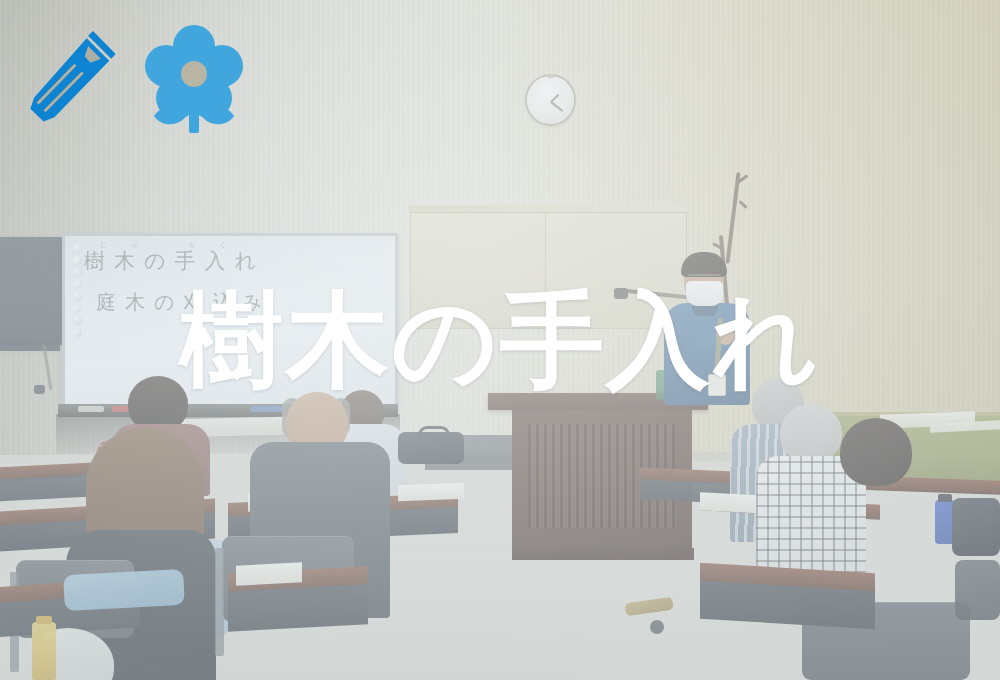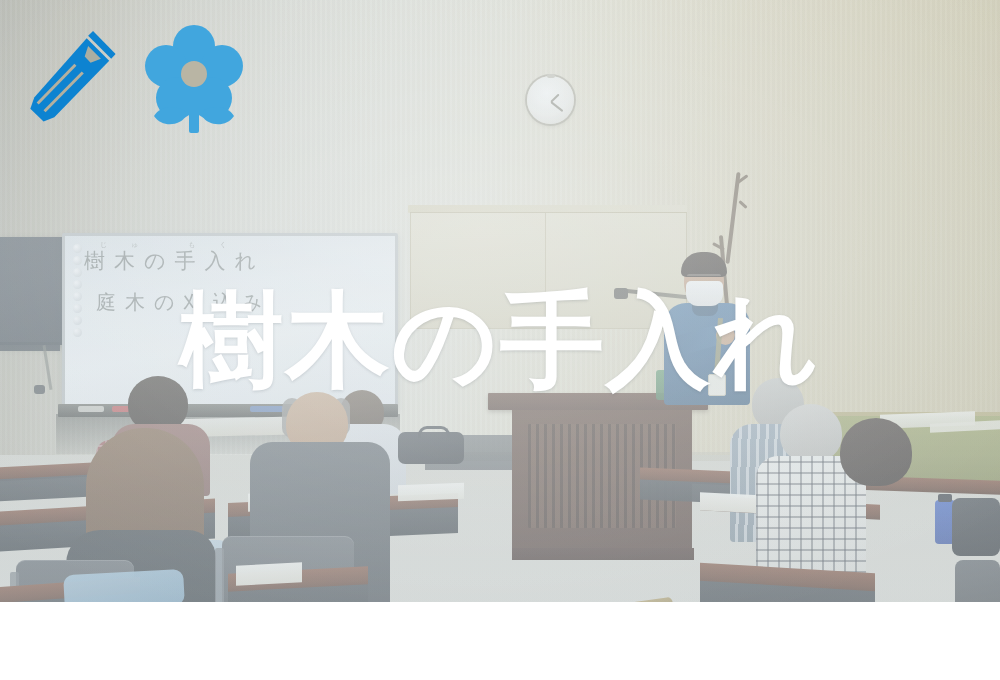--- a/index.html
+++ b/index.html
@@ -1,21 +1,21 @@
 <!DOCTYPE html>
 <html lang="ja"><head>
 <meta charset="utf-8">
 <title>樹木の手入れ</title>
 <style>
   html,body{margin:0;padding:0;background:#ffffff;}
   body{font-family:"Liberation Sans","DejaVu Sans",sans-serif;}
 
   .stage{
     position:relative;
-    width:1000px;height:602px;
+    width:1000px;height:680px;
     overflow:hidden;
     background:#c9c8bd;
   }
 
   
   .photo{position:absolute;inset:0;overflow:hidden;}
 
   
   .wall{
     position:absolute;left:0;top:0;width:1000px;height:470px;

